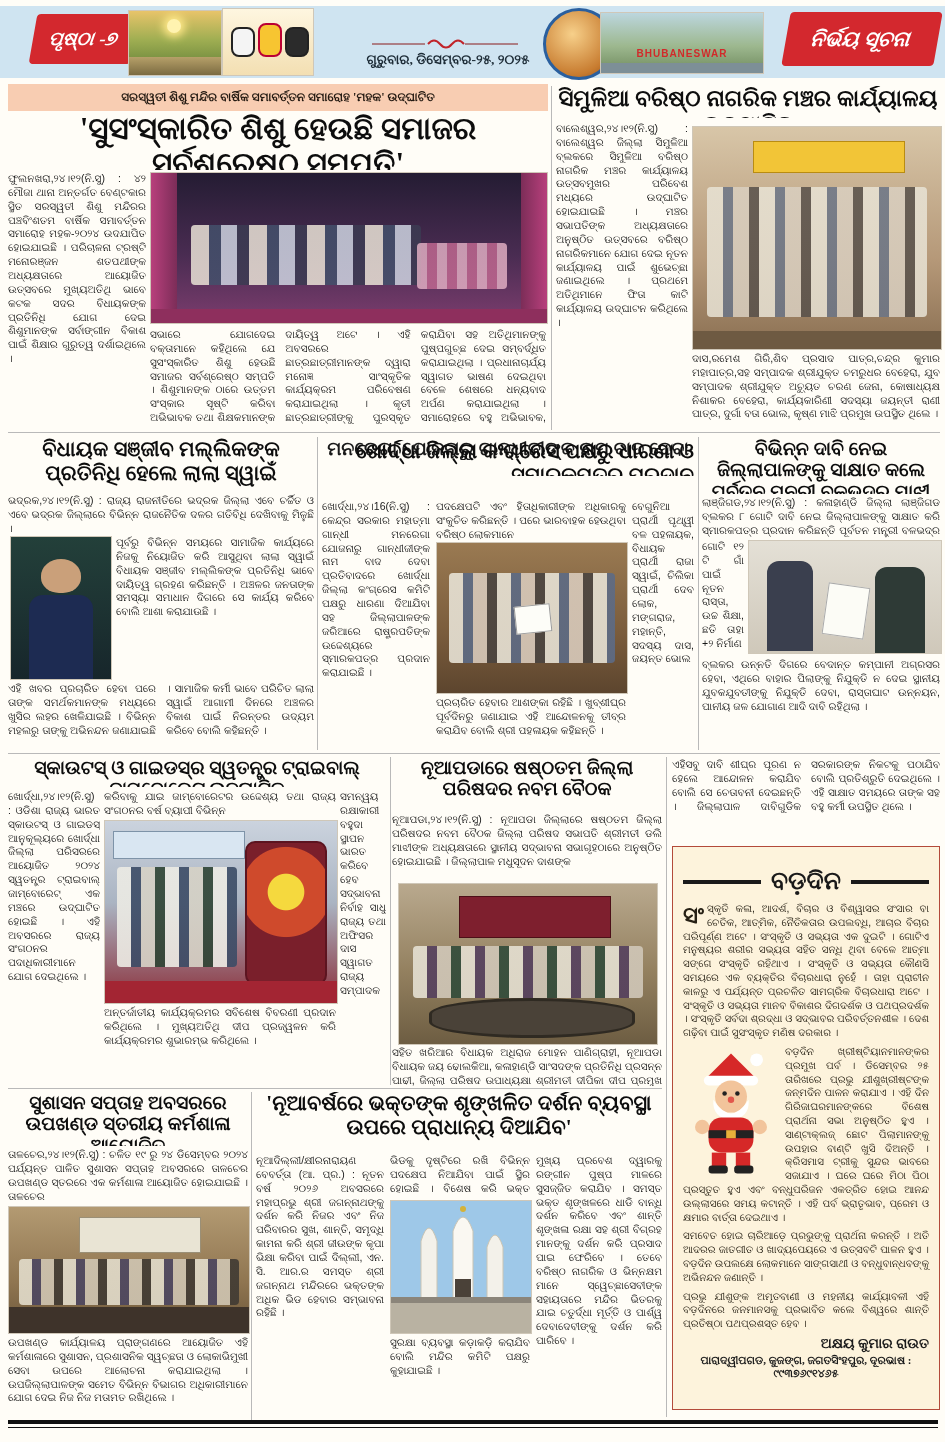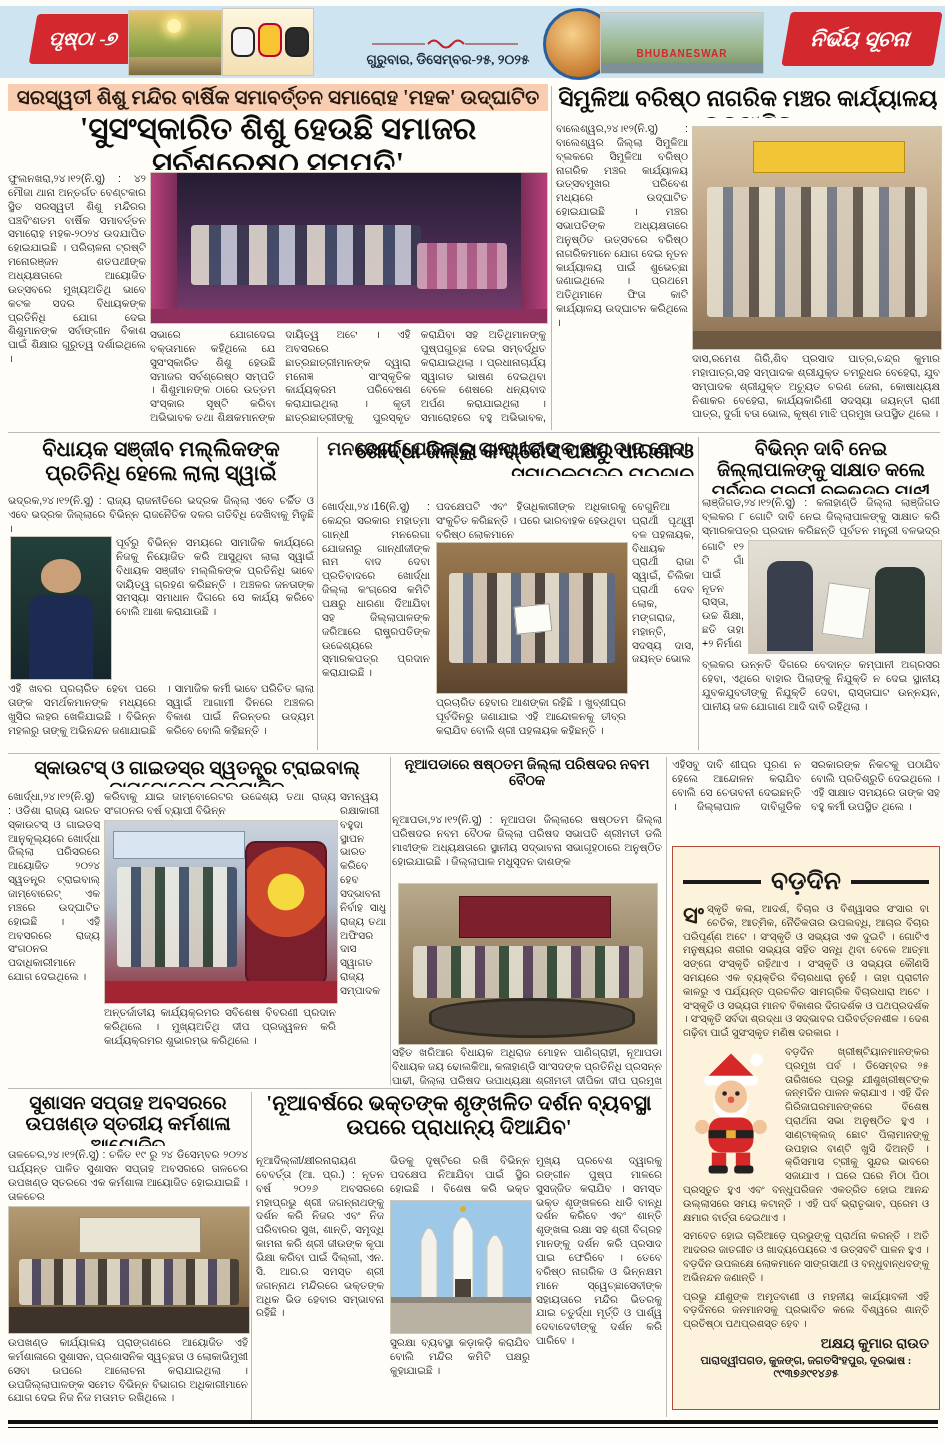--- a/index.html
+++ b/index.html
@@ -65,21 +65,21 @@
 
   <div class="abs photo" style="left:600px;top:12px;width:162px;height:60px;background:linear-gradient(180deg,#bcd6de 0%,#9db88f 55%,#6f8a5d 100%);">
     <div style="position:absolute;left:0;bottom:14px;width:100%;text-align:center;font-size:10px;font-weight:700;color:#d12a2a;letter-spacing:1px;font-family:'Liberation Sans',sans-serif;">BHUBANESWAR</div>
     <div style="position:absolute;left:0;bottom:0;width:100%;height:10px;background:#7d8f97;"></div>
   </div>
 
   <div class="abs redbox skewL" style="left:786px;top:12px;width:152px;height:54px;font-size:21px;">
     <span class="skewR">ନିର୍ଭୟ ସୂଚନା</span>
   </div>
 
-  <div class="abs kicker" style="left:8px;top:84px;width:540px;height:27px;background:#f8cdb2;font-size:20px;line-height:27px;color:#241a12;">ସରସ୍ୱତୀ ଶିଶୁ ମନ୍ଦିର ବାର୍ଷିକ ସମାବର୍ତ୍ତନ ସମାରୋହ 'ମହକ' ଉଦ୍‌ଘାଟିତ</div>
+  <div class="abs kicker" style="left:8px;top:84px;width:540px;height:27px;background:#f8cdb2;font-size:12px;line-height:27px;color:#241a12;">ସରସ୍ୱତୀ ଶିଶୁ ମନ୍ଦିର ବାର୍ଷିକ ସମାବର୍ତ୍ତନ ସମାରୋହ 'ମହକ' ଉଦ୍‌ଘାଟିତ</div>
   <div class="abs headline" style="left:8px;top:112px;width:540px;height:58px;font-size:31px;">'ସୁସଂସ୍କାରିତ ଶିଶୁ ହେଉଛି ସମାଜର ସର୍ବଶ୍ରେଷ୍ଠ ସମ୍ପତି'</div>
 
   <div class="abs bodytext" style="left:8px;top:172px;width:138px;height:256px;">
     <span>ଫୁଲନଖରା,୨୪।୧୨(ନି.ସୁ) : ୪୨ ମୌଜା ଥାନା ଅନ୍ତର୍ଗତ ବେଣ୍ଟକାର ସ୍ଥିତ ସରସ୍ୱତୀ ଶିଶୁ ମନ୍ଦିରର ପଞ୍ଚବିଂଶତମ ବାର୍ଷିକ ସମାବର୍ତ୍ତନ ସମାରୋହ ମହକ-୨୦୨୪ ଉଦଯାପିତ ହୋଇଯାଇଛି । ପରିଚାଳନା ଟ୍ରଷ୍ଟି ମନୋରଞ୍ଜନ ଶତପଥୀଙ୍କ ଅଧ୍ୟକ୍ଷତାରେ ଆୟୋଜିତ ଉତ୍ସବରେ ମୁଖ୍ୟଅତିଥି ଭାବେ କଟକ ସଦର ବିଧାୟକଙ୍କ ପ୍ରତିନିଧି ଯୋଗ ଦେଇ ଶିଶୁମାନଙ୍କ ସର୍ବାଙ୍ଗୀନ ବିକାଶ ପାଇଁ ଶିକ୍ଷାର ଗୁରୁତ୍ୱ ଦର୍ଶାଇଥିଲେ ।</span>
   </div>
 
   <div class="abs photo" style="left:150px;top:172px;width:396px;height:150px;background:linear-gradient(180deg,#241c33 0%,#4a2c52 55%,#7c3d6e 100%);">
     <div style="position:absolute;left:0;top:0;width:26px;height:100%;background:linear-gradient(90deg,#b8407c,#7c2d58);"></div>
     <div style="position:absolute;right:0;top:0;width:26px;height:100%;background:linear-gradient(270deg,#b8407c,#7c2d58);"></div>
     <div style="position:absolute;left:40px;top:52px;width:230px;height:60px;background:repeating-linear-gradient(90deg,#e9e2d6 0 18px,#43506b 18px 30px,#cdd3e0 30px 46px,#3b3b52 46px 58px);opacity:.85;border-radius:4px;"></div>
@@ -161,21 +161,21 @@
     <div style="position:absolute;left:8px;top:10px;width:130px;height:26px;background:#d9e6f2;border:1px solid #7e93a8;"></div>
     <div style="position:absolute;left:12px;top:46px;width:120px;height:100px;background:repeating-linear-gradient(90deg,#ecebe4 0 14px,#3c4c66 14px 24px,#d6d2c6 24px 38px,#2e4434 38px 48px);opacity:.9;border-radius:4px;"></div>
     <div style="position:absolute;right:10px;top:20px;width:78px;height:140px;border-radius:10px;background:radial-gradient(circle at 50% 35%,#f5d93e 0 18%,#cf4a2c 19% 45%,#7a1f2b 46% 100%);border:2px solid #5c1420;"></div>
     <div style="position:absolute;left:0;bottom:0;width:100%;height:22px;background:#a32533;"></div>
   </div>
   <div class="abs bodytext" style="left:340px;top:790px;width:46px;height:294px;">ସମନ୍ୱୟ ରକ୍ଷାକାରୀ ବହୁଦା ସ୍ଥାପନ ଭାରତ କରିବେ ହେବ ସଦ୍ଭାବନା ନିର୍ବାହ ସାଧୁ ରାଜ୍ୟ ତଥା ଅଫିସର ଦାସ ସ୍ୱାଗତ ରାଜ୍ୟ ସମ୍ପାଦକ</div>
   <div class="abs bodytext" style="left:104px;top:1006px;width:232px;height:78px;">ଅନ୍ତର୍ଜାତୀୟ କାର୍ଯ୍ୟକ୍ରମର ସବିଶେଷ ବିବରଣୀ ପ୍ରଦାନ କରିଥିଲେ । ମୁଖ୍ୟଅତିଥି ଦୀପ ପ୍ରଜ୍ୱଳନ କରି କାର୍ଯ୍ୟକ୍ରମର ଶୁଭାରମ୍ଭ କରିଥିଲେ ।</div>
 
   <div class="abs divider-v" style="left:390px;top:757px;height:328px;"></div>
 
-  <div class="abs headline" style="left:392px;top:757px;width:270px;height:54px;font-size:14px;">ନୂଆପଡାରେ ଷଷ୍ଠତମ ଜିଲ୍ଲା ପରିଷଦର ନବମ ବୈଠକ</div>
+  <div class="abs headline" style="left:392px;top:757px;width:270px;height:54px;font-size:19px;">ନୂଆପଡାରେ ଷଷ୍ଠତମ ଜିଲ୍ଲା ପରିଷଦର ନବମ ବୈଠକ</div>
   <div class="abs bodytext" style="left:392px;top:813px;width:270px;height:68px;">
     <span>ନୂଆପଡା,୨୪।୧୨(ନି.ସୁ) : ନୂଆପଡା ଜିଲ୍ଲାରେ ଷଷ୍ଠତମ ଜିଲ୍ଲା ପରିଷଦର ନବମ ବୈଠକ ଜିଲ୍ଲା ପରିଷଦ ସଭାପତି ଶ୍ରୀମତୀ ଡଲି ମାଝୀଙ୍କ ଅଧ୍ୟକ୍ଷତାରେ ସ୍ଥାନୀୟ ସଦ୍ଭାବନା ସଭାଗୃହଠାରେ ଅନୁଷ୍ଠିତ ହୋଇଯାଇଛି । ଜିଲ୍ଲାପାଳ ମଧୁସୂଦନ ଦାଶଙ୍କ</span>
   </div>
   <div class="abs photo" style="left:398px;top:883px;width:258px;height:160px;background:linear-gradient(180deg,#b9a98e 0%,#93805f 55%,#6d5d42 100%);">
     <div style="position:absolute;left:60px;top:12px;width:150px;height:40px;background:#7e1f2e;border:1px solid #4d0f18;"></div>
     <div style="position:absolute;left:14px;top:62px;width:230px;height:52px;background:repeating-linear-gradient(90deg,#e5e0d2 0 14px,#55405e 14px 24px,#d0c7b8 24px 38px,#314b3a 38px 48px);opacity:.9;border-radius:4px;"></div>
     <div style="position:absolute;left:30px;bottom:6px;width:200px;height:34px;border-radius:50%/40%;background:#4a4238;border:3px solid #2f2a22;"></div>
   </div>
   <div class="abs bodytext" style="left:392px;top:1046px;width:270px;height:40px;">ସହିତ ଖରିଆର ବିଧାୟକ ଅଧିରାଜ ମୋହନ ପାଣିଗ୍ରାହୀ, ନୂଆପଡା ବିଧାୟକ ଜୟ ଢୋଲକିଆ, କଳାହାଣ୍ଡି ସାଂସଦଙ୍କ ପ୍ରତିନିଧି ପ୍ରସନ୍ନ ପାଢୀ, ଜିଲ୍ଲା ପରିଷଦ ଉପାଧ୍ୟକ୍ଷା ଶ୍ରୀମତୀ ଦୀପିକା ଦୀପ ପ୍ରମୁଖ ବିଭିନ୍ନ ବିଭାଗର କାର୍ଯ୍ୟ ଉପରେ ସମୀକ୍ଷା କରିଥିଲେ ।</div>
 

